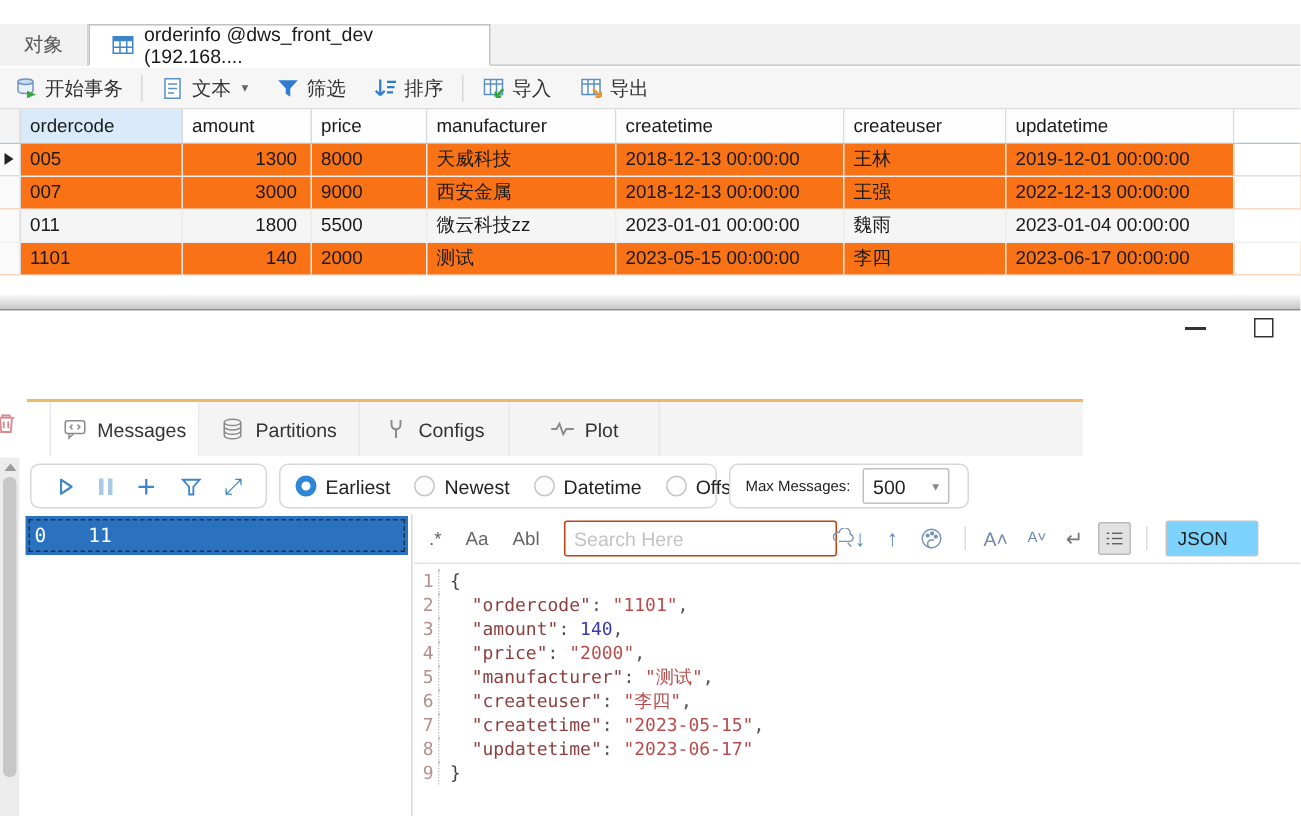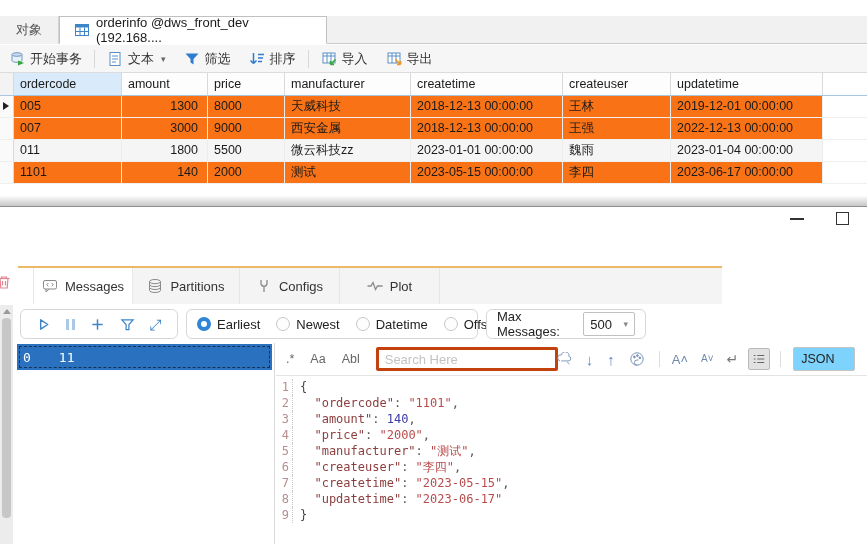--- a/index.html
+++ b/index.html
@@ -69,21 +69,21 @@
   .kg1 { left:20px; width:158px; justify-content:space-around; padding:0 8px; }
   .kg2 { left:186px; width:292px; gap:16px; padding:0 10px; }
   .kg3 { left:486px; width:160px; gap:8px; padding:0 10px; }
   .kicon { color:#3d85c8; font-size:15px; line-height:1; }
   .kicon.pause { display:flex; gap:3px; }
   .kicon.pause i { display:block; width:3px; height:11px; background:#aac9e6; }
   .radio-item { display:flex; gap:6px; font-size:13px; color:#222; }
   .radio { width:14px; height:14px; border-radius:50%; background:#fff; }
   .radio.on { border:4px solid #2f86d6; }
   .radio.off { border:1px solid #c6c6c6; background:#fdfdfd; }
-  .kg3 .lbl { font-size:13px; color:#222; }
+  .kg3 .lbl { font-size:10px; color:#222; }
   .combo { width:58px; height:24px; border:1px solid #c0c0c0; border-radius:2px; display:flex;
     align-items:center; font-size:13px; color:#222; padding:0 6px; justify-content:space-between; background:#fff; }
   .combo .caret-down { font-size:9px; color:#888; }
 
   
   .left-strip { position:absolute; left:0; top:97px; width:13px; bottom:0; background:#ececec; }
   .left-strip .tri { position:absolute; left:3px; top:4px; width:0; height:0;
     border-bottom:5px solid #9a9a9a; border-left:4px solid transparent; border-right:4px solid transparent; }
   .left-strip .thumb { position:absolute; left:2px; top:13px; width:9px; height:200px;
     background:#c7c7c7; border-radius:4px; }
@@ -95,22 +95,22 @@
     outline:1px dashed rgba(0,0,0,0.55); outline-offset:-3px; display:flex; align-items:center;
     font-family:"DejaVu Sans Mono","Liberation Mono",monospace; font-size:13px; color:#fff; padding-left:6px; }
   .msg-row-sel .off { margin-left:28px; }
 
   
   .json-panel { position:absolute; left:276px; top:135px; right:0; bottom:0; background:#fff; }
   .jp-toolbar { height:33px; border-bottom:1px solid #e3e3e3; display:flex; align-items:center;
     padding-left:10px; }
   .jtool { color:#666; font-size:12.5px; margin-right:16px; }
   .jtool.word { }
-  .search-box { position:relative; width:182px; height:24px; border:3px solid #c2410c; border-radius:2px;
-    margin-right:28px; display:flex; align-items:center; }
+  .search-box { position:relative; width:182px; height:24px; border:1px solid #c2410c; border-radius:2px;
+    margin-right:12px; display:flex; align-items:center; }
   .search-box input { border:none; outline:none; width:178px; font-size:13px; color:#333; padding:0 6px;
     font-family:"Liberation Sans",sans-serif; background:transparent; }
   .search-box input::placeholder { color:#c3c3c3; }
   .jarrow { color:#5f8ac2; font-size:15px; margin-right:14px; }
   .jsep { width:1px; height:16px; background:#ddd; margin-right:12px; }
   .afont { color:#6f87ad; font-size:13px; margin-right:13px; line-height:1; }
   .afont.small { font-size:10px; }
   .jreturn { color:#777; font-size:14px; margin-right:10px; }
   .jtoggle { width:22px; height:22px; background:#e2e2e2; border:1px solid #b9b9b9; border-radius:2px;
     display:flex; align-items:center; justify-content:center; margin-right:10px; }

